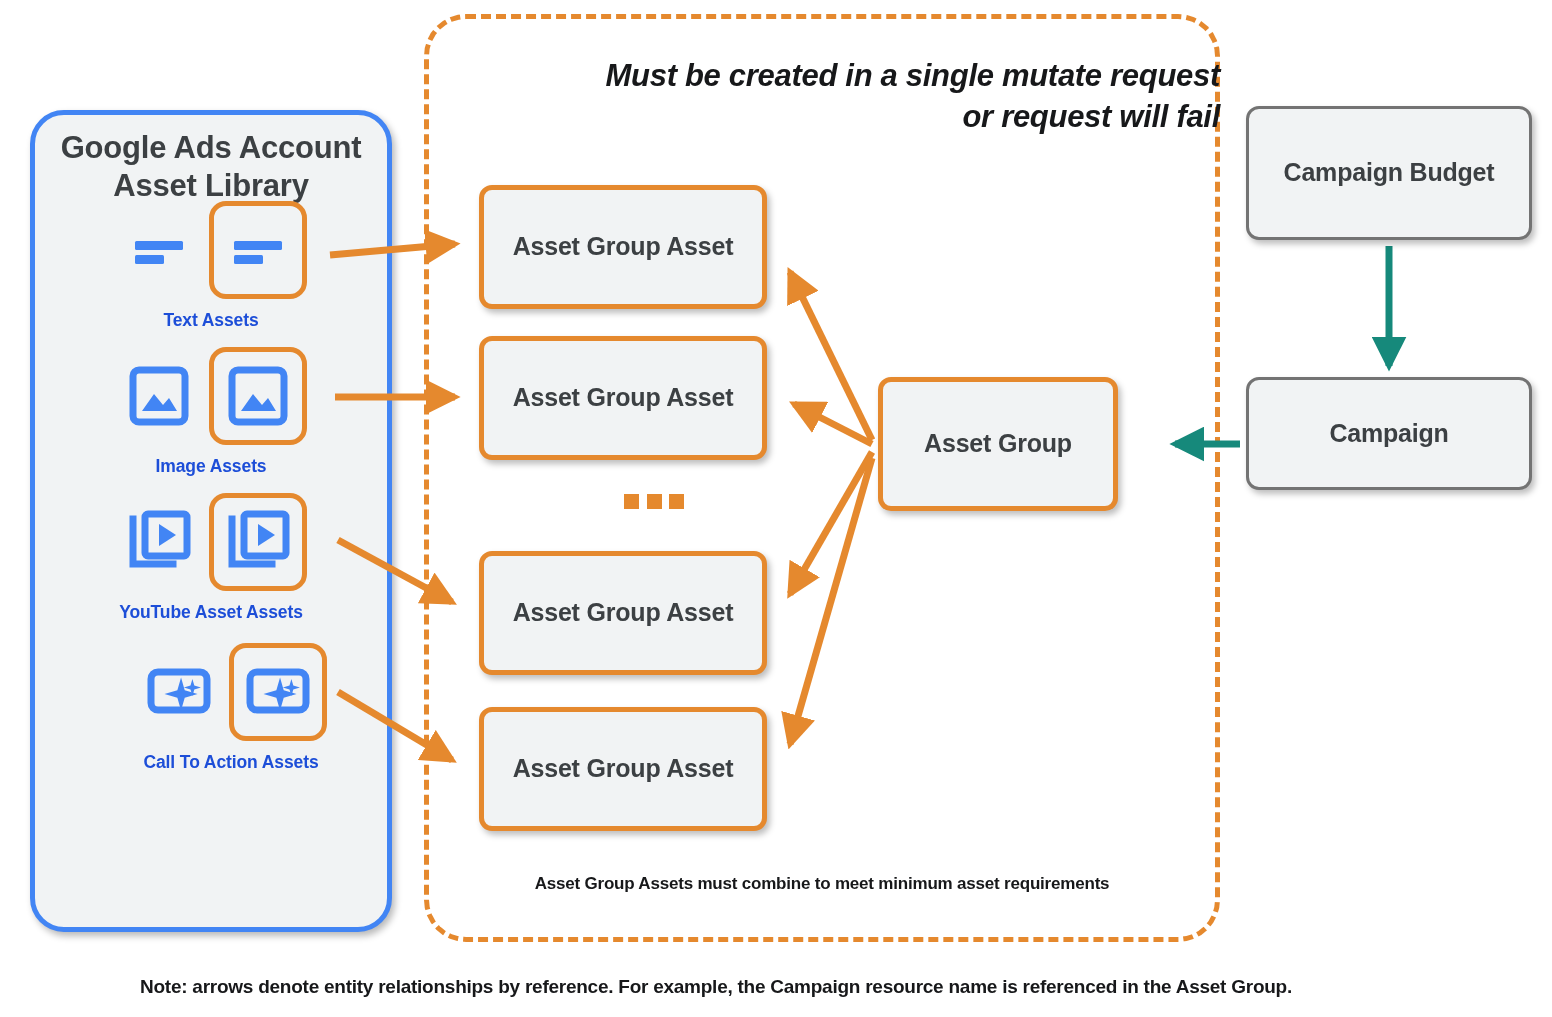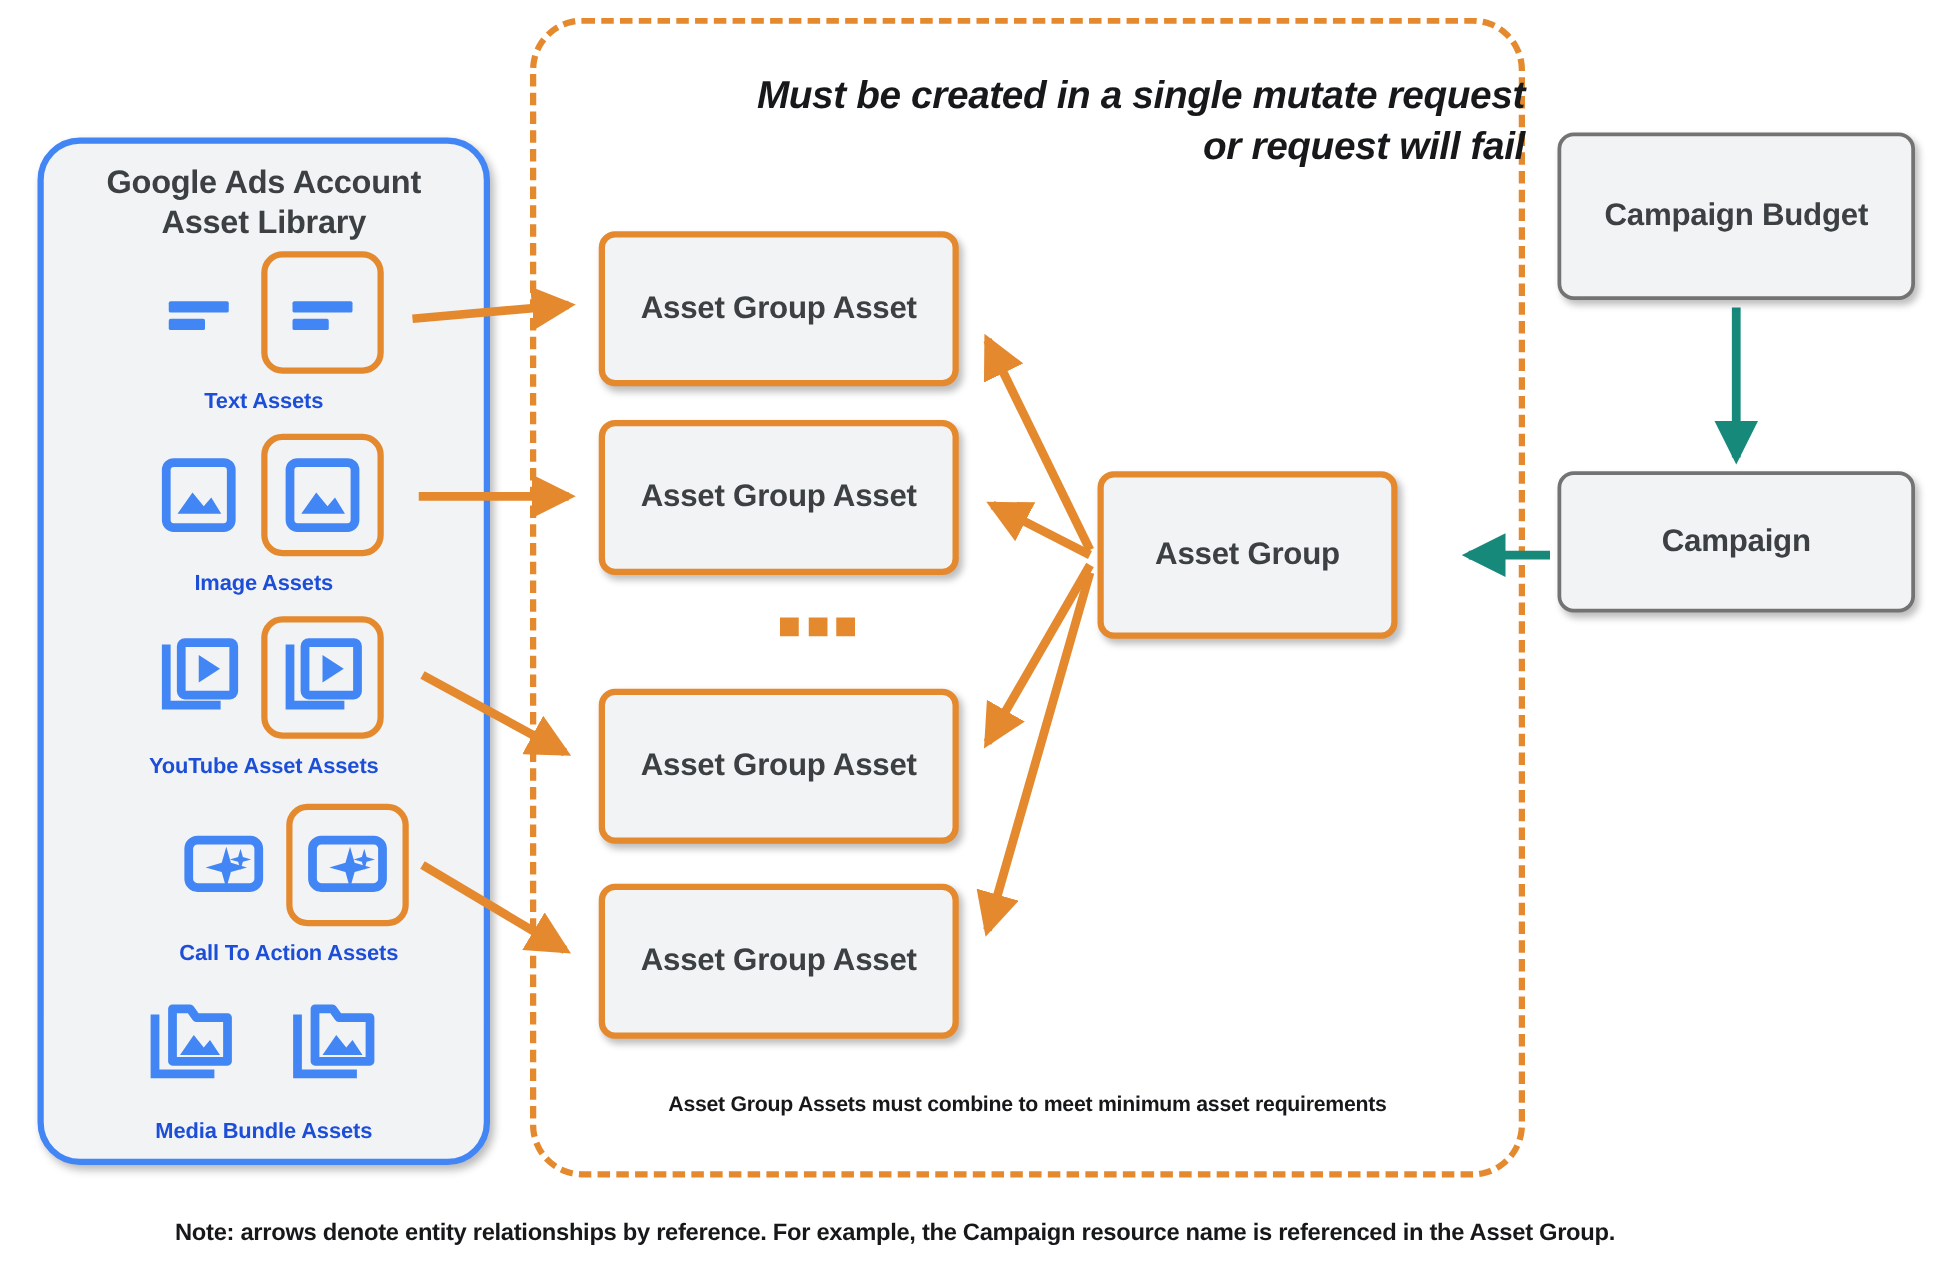--- a/index.html
+++ b/index.html
@@ -43,21 +43,21 @@
     border-radius: 34px;
     box-shadow: 3px 4px 7px rgba(0,0,0,0.28);
     z-index: 2;
   }
   .library-title {
     position: absolute;
     left: 0;
     top: 14px;
     width: 100%;
     text-align: center;
-    font-size: 26px;
+    font-size: 31px;
     font-weight: bold;
     line-height: 1.24;
     color: #3c4043;
     letter-spacing: -0.2px;
   }
 
   .asset-row {
     position: absolute;
     left: 0;
     width: 100%;
@@ -287,39 +287,20 @@
           <svg width="66" height="58" viewBox="0 0 66 58" aria-hidden="true">
             <rect x="5" y="9" width="56" height="38" rx="7" fill="none" stroke="#4285f4" stroke-width="7"></rect>
             <path d="M34 52 L38 38 L52 34 L38 30 L34 16 L30 30 L16 34 L30 38 Z" fill="#4285f4" transform="translate(1,-4) scale(0.92) translate(3,4)"></path>
             <path d="M50 18 L52 25 L59 27 L52 29 L50 36 L48 29 L41 27 L48 25 Z" fill="#4285f4" transform="translate(-3,-4) scale(0.95) translate(2,3)"></path>
           </svg>
         </div>
       </div>
       <div class="asset-label">Call To Action Assets</div>
     </div>
 
-    <div class="asset-row" style="top:670px;">
-      <div class="asset-icons" style="gap:26px;">
-        <div class="icon-slot">
-          <svg width="72" height="66" viewBox="0 0 72 66" aria-hidden="true">
-            <path d="M6 14 V58 H50" fill="none" stroke="#4285f4" stroke-width="7" stroke-linecap="square"></path>
-            <path d="M20 6 H34 L39 13 H64 V48 H20 Z" fill="none" stroke="#4285f4" stroke-width="7" stroke-linejoin="round"></path>
-            <path d="M26 43 L37 27 L45 37 L50 31 L58 43 Z" fill="#4285f4"></path>
-          </svg>
-        </div>
-        <div class="icon-slot">
-          <svg width="72" height="66" viewBox="0 0 72 66" aria-hidden="true">
-            <path d="M6 14 V58 H50" fill="none" stroke="#4285f4" stroke-width="7" stroke-linecap="square"></path>
-            <path d="M20 6 H34 L39 13 H64 V48 H20 Z" fill="none" stroke="#4285f4" stroke-width="7" stroke-linejoin="round"></path>
-            <path d="M26 43 L37 27 L45 37 L50 31 L58 43 Z" fill="#4285f4"></path>
-          </svg>
-        </div>
-      </div>
-      <div class="asset-label">Media Bundle  Assets</div>
-    </div>
   </div>
 
   <div class="mutate-title">
     <div>Must be created in a single mutate request</div>
     <div>or request will fail</div>
   </div>
   <div class="mutate-footnote">Asset Group Assets must combine to meet minimum asset requirements</div>
 
   <svg id="connectors" viewBox="0 0 1552 1017">
     <defs>

